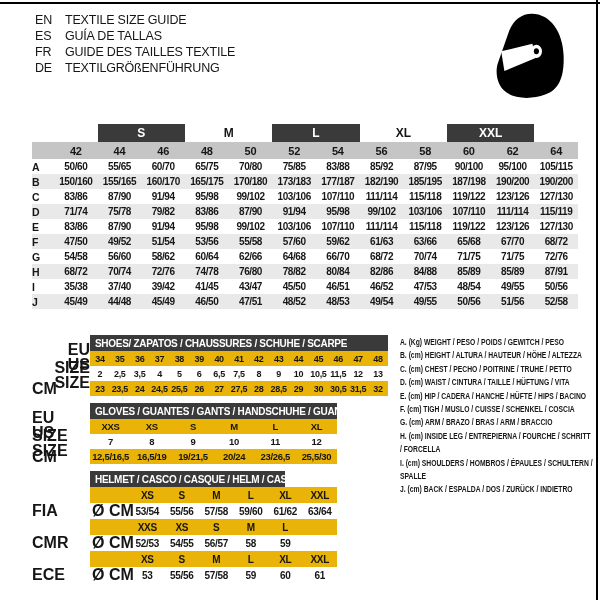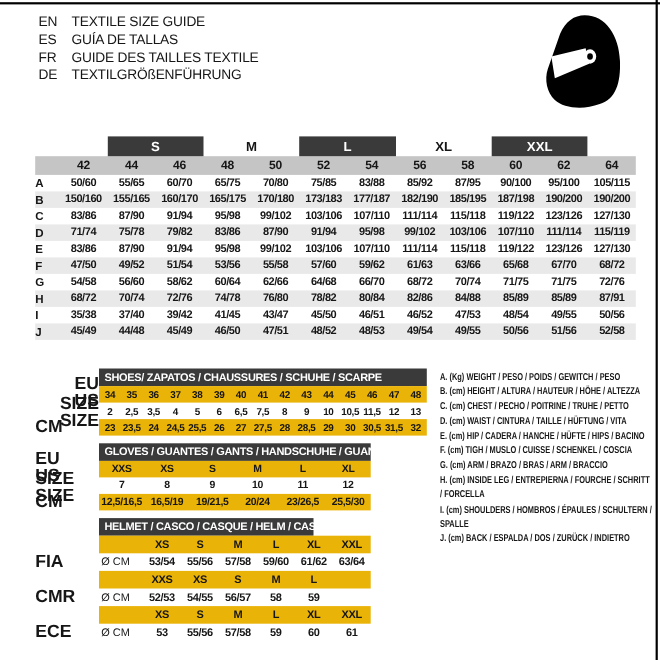--- a/index.html
+++ b/index.html
@@ -35,21 +35,21 @@
   .helmet{top:471px;width:305px;}
   .st-header{height:16px;background:#3a3a3a;color:#fff;font-weight:700;font-size:10px;display:flex;align-items:center;padding-left:5px;margin-left:58px;letter-spacing:-0.3px;white-space:nowrap;}
   .helmet .st-header{width:195px;}
   .st-row{display:flex;height:15px;}
   .helmet .st-row{height:16px;}
   .st-label{width:58px;font-weight:700;font-size:16px;display:flex;align-items:center;}
   .st-band{flex:1;display:flex;}
   .st-band.shaded{background:#eab308;}
   .st-cell{flex:1;display:flex;align-items:center;justify-content:center;font-size:9px;font-weight:700;letter-spacing:-0.3px;}
   .gloves .st-cell{font-size:9.5px;}
-  .hm-unit{width:40px;font-weight:400;font-size:10px;display:flex;align-items:center;padding-left:2px;white-space:nowrap;}
+  .hm-unit{width:40px;font-weight:700;font-size:16px;display:flex;align-items:center;padding-left:2px;white-space:nowrap;}
   .hm-cell{flex:1;display:flex;align-items:center;justify-content:center;font-size:10px;font-weight:700;letter-spacing:-0.3px;}
 
   
   .legend{position:absolute;left:400px;top:336px;width:258px;transform:scaleX(0.75);transform-origin:0 0;}
   .legend-item{font-size:9px;font-weight:700;line-height:13.4px;letter-spacing:0;}
 </style>
 </head>
 <body>
 
 <div class="frame-top"></div>

